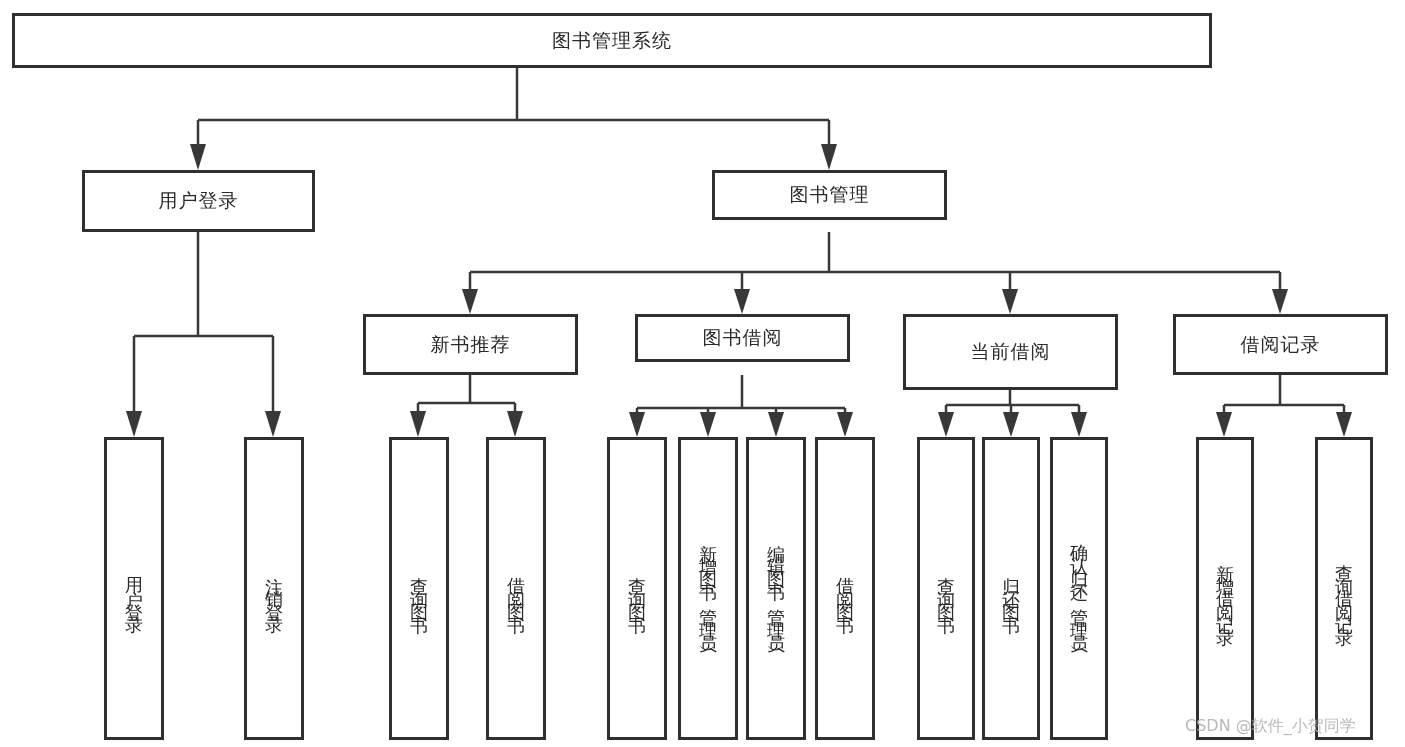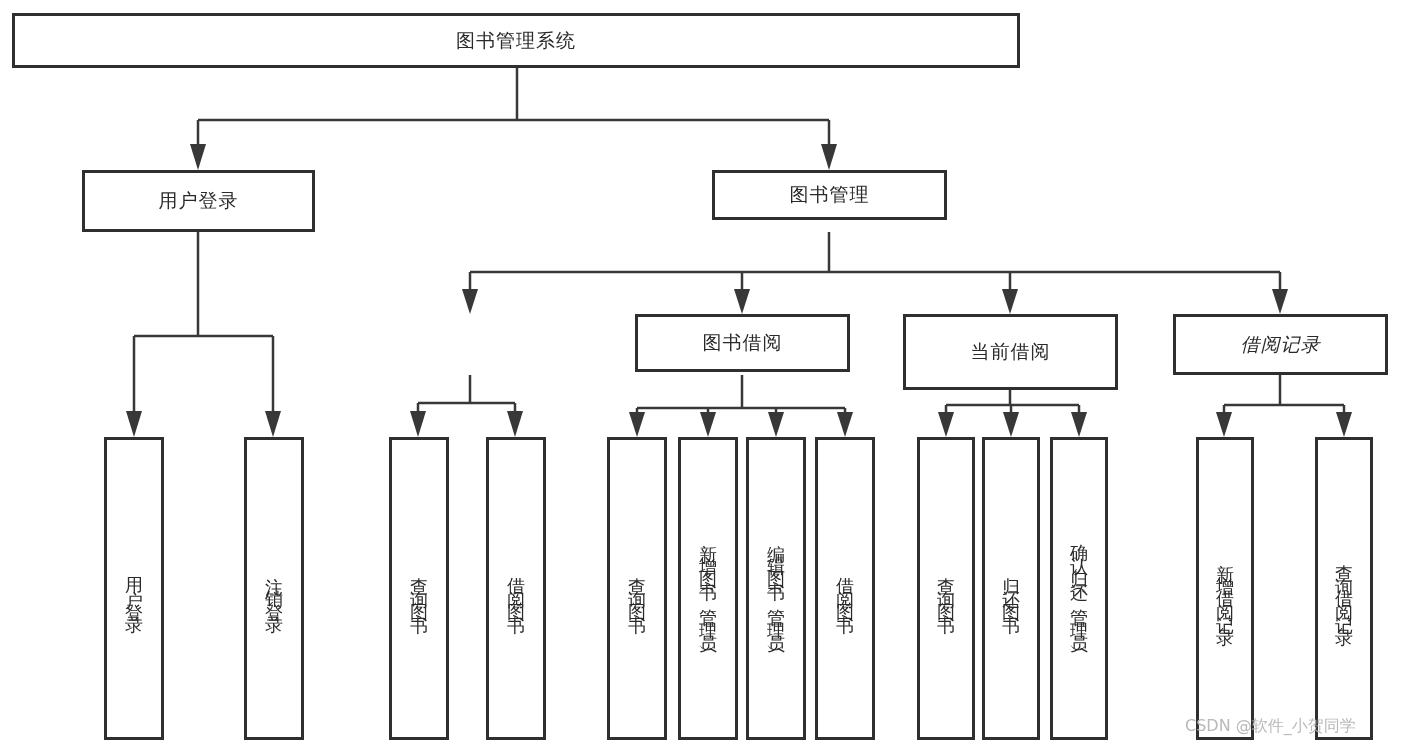--- a/index.html
+++ b/index.html
@@ -105,38 +105,41 @@
       <polygon points="1011,437 1003,412 1019,412"></polygon>
       <polygon points="1079,437 1071,412 1087,412"></polygon>
     </g>
     <g>
       <path d="M1280 375 V405 M1224 405 H1344 M1224 405 V414 M1344 405 V414"></path>
       <polygon points="1224,437 1216,412 1232,412"></polygon>
       <polygon points="1344,437 1336,412 1352,412"></polygon>
     </g>
   </svg>
 
-  <div class="box hbox" style="left:12px; top:13px; width:1008px; height:55px;">
+  <div class="box hbox" style="left:12px; top:13px; width:1200px; height:55px;">
     <span>图书管理系统</span>
   </div>
 
   <div class="box hbox" style="left:82px; top:170px; width:233px; height:62px;">
     <span>用户登录</span>
   </div>
   <div class="box hbox" style="left:712px; top:170px; width:235px; height:50px;">
     <span>图书管理</span>
   </div>
 
-  <div class="box hbox" style="left:635px; top:314px; width:215px; height:58px;">
+  <div class="box hbox" style="left:363px; top:314px; width:215px; height:61px;">
+    <span>新书推荐</span>
+  </div>
+  <div class="box hbox" style="left:635px; top:314px; width:215px; height:48px;">
     <span>图书借阅</span>
   </div>
   <div class="box hbox" style="left:903px; top:314px; width:215px; height:76px;">
     <span>当前借阅</span>
   </div>
-  <div class="box hbox" style="left:1173px; top:314px; width:215px; height:61px;font-style:italic;">
+  <div class="box hbox" style="left:1173px; top:314px; width:215px; height:61px;">
     <span>借阅记录</span>
   </div>
 
   <div class="box vbox" style="left:104px;">
     <span class="vtext">用户登录</span>
   </div>
   <div class="box vbox" style="left:244px;">
     <span class="vtext">注销登录</span>
   </div>
 

